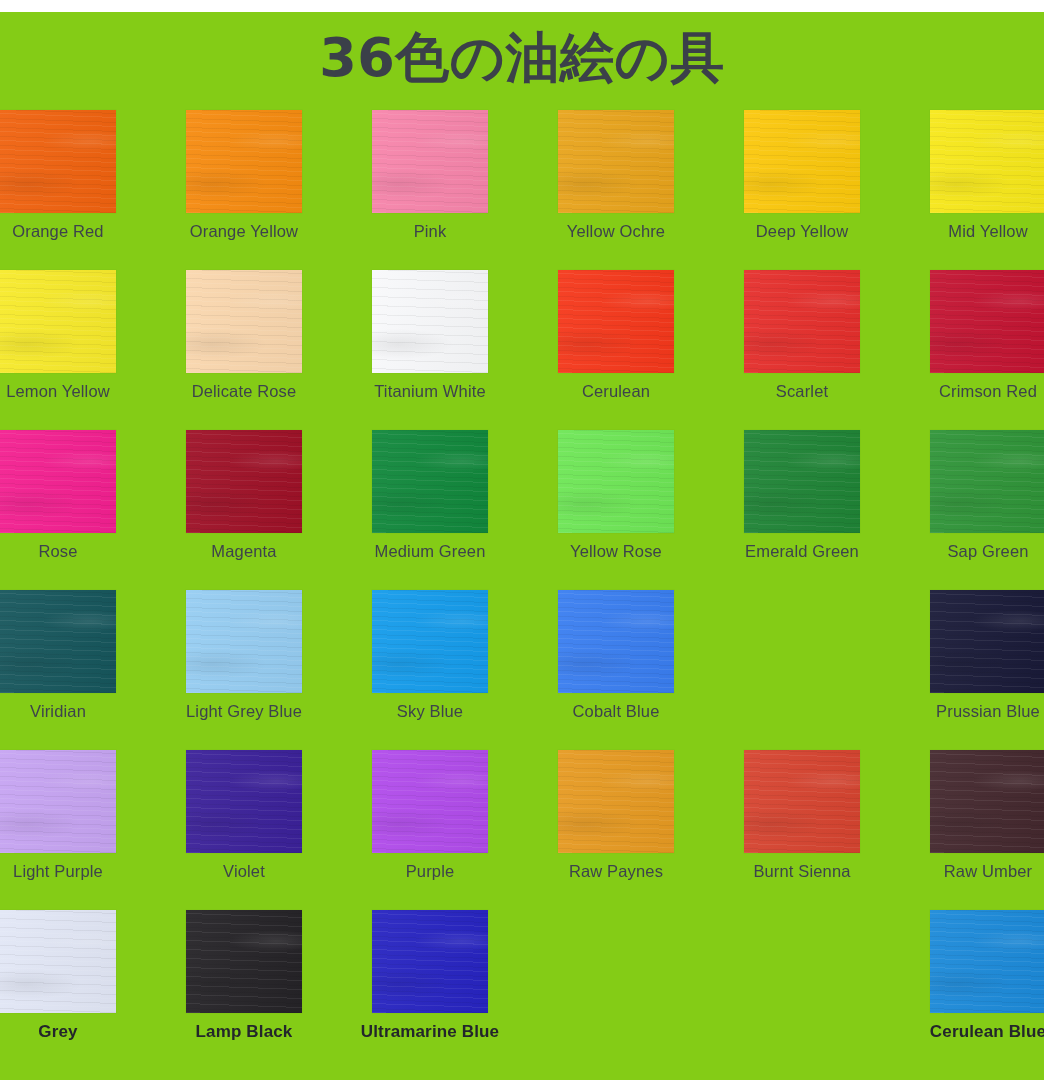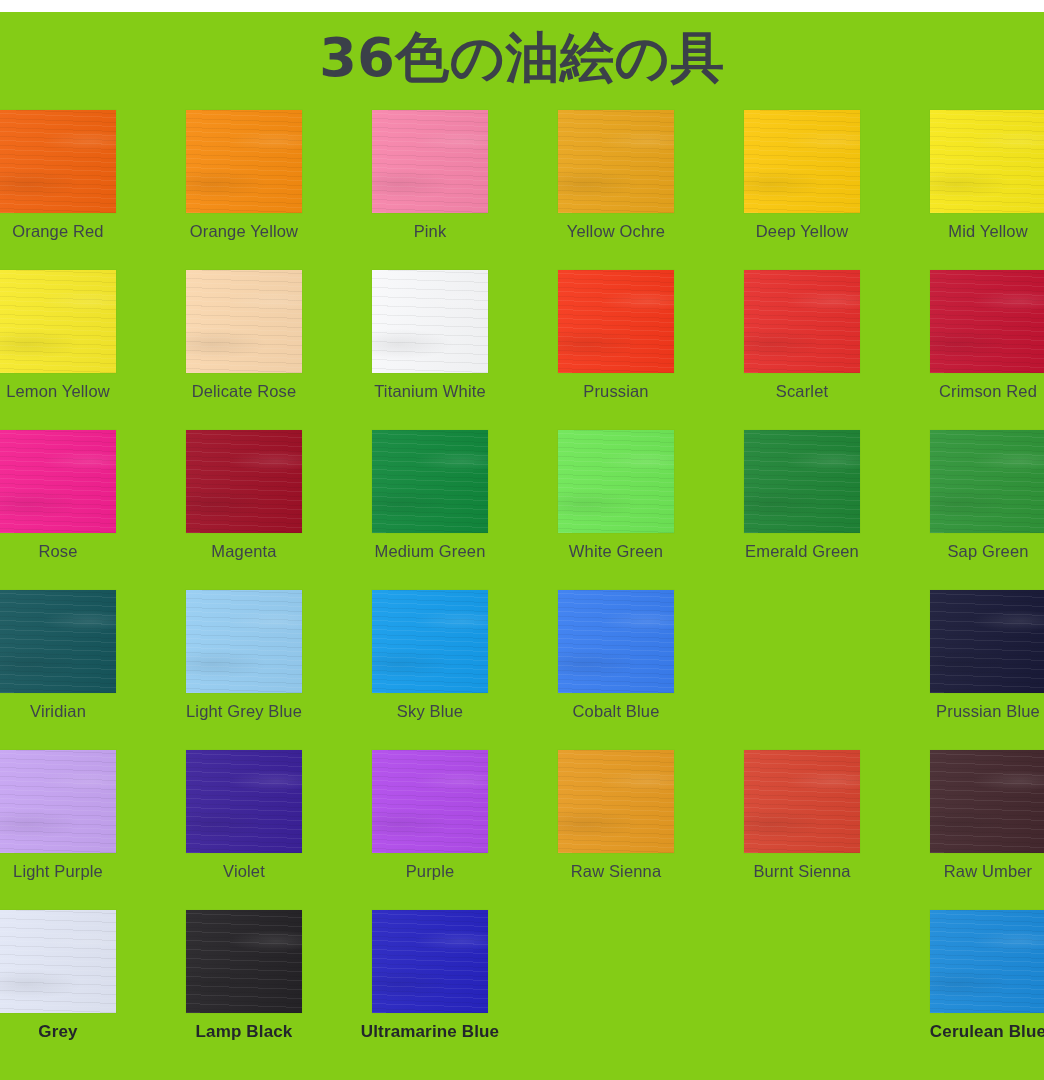--- a/index.html
+++ b/index.html
@@ -199,21 +199,21 @@
         <div class="cell c2">
           <div class="swatch-holder">
             <div class="swatch" style="background: rgb(248, 249, 251);"></div>
           </div>
           <div class="label">Titanium White</div>
         </div>
         <div class="cell c3">
           <div class="swatch-holder">
             <div class="swatch" style="background: rgb(245, 56, 27);"></div>
           </div>
-          <div class="label">Prussian</div>
+          <div class="label">Cerulean</div>
         </div>
         <div class="cell c4">
           <div class="swatch-holder">
             <div class="swatch" style="background: rgb(229, 47, 44);"></div>
           </div>
           <div class="label">Scarlet</div>
         </div>
         <div class="cell c5">
           <div class="swatch-holder">
             <div class="swatch" style="background: rgb(195, 20, 50);"></div>
@@ -237,21 +237,21 @@
         <div class="cell c2">
           <div class="swatch-holder">
             <div class="swatch" style="background: rgb(17, 136, 60);"></div>
           </div>
           <div class="label">Medium Green</div>
         </div>
         <div class="cell c3">
           <div class="swatch-holder">
             <div class="swatch" style="background: rgb(110, 230, 86);"></div>
           </div>
-          <div class="label">White Green</div>
+          <div class="label">Yellow Rose</div>
         </div>
         <div class="cell c4">
           <div class="swatch-holder">
             <div class="swatch" style="background: rgb(31, 132, 54);"></div>
           </div>
           <div class="label">Emerald Green</div>
         </div>
         <div class="cell c5">
           <div class="swatch-holder">
             <div class="swatch" style="background: rgb(47, 148, 56);"></div>
@@ -307,21 +307,21 @@
         <div class="cell c2">
           <div class="swatch-holder">
             <div class="swatch" style="background: rgb(177, 76, 235);"></div>
           </div>
           <div class="label">Purple</div>
         </div>
         <div class="cell c3">
           <div class="swatch-holder">
             <div class="swatch" style="background: rgb(230, 154, 34);"></div>
           </div>
-          <div class="label">Raw Sienna</div>
+          <div class="label">Raw Paynes</div>
         </div>
         <div class="cell c4">
           <div class="swatch-holder">
             <div class="swatch" style="background: rgb(214, 68, 48);"></div>
           </div>
           <div class="label">Burnt Sienna</div>
         </div>
         <div class="cell c5">
           <div class="swatch-holder">
             <div class="swatch" style="background: rgb(68, 40, 46);"></div>

